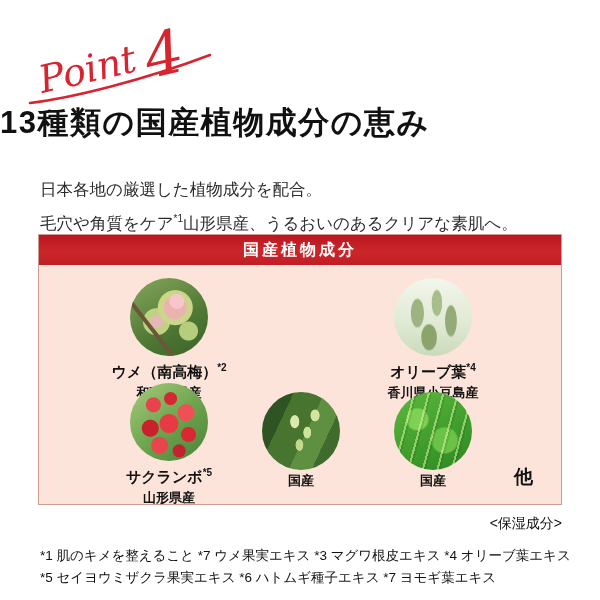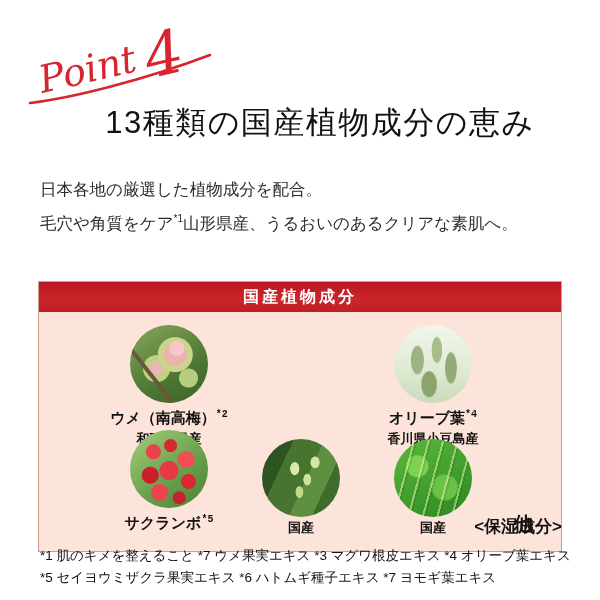--- a/index.html
+++ b/index.html
@@ -9,42 +9,42 @@
     position:relative; width:600px; height:600px; margin:0 auto;
     background:#ffffff; overflow:hidden; color:#1a1a1a;
   }
 
   
   .point-badge { position:absolute; left:24px; top:10px; width:200px; height:100px; }
 
   
   .title {
     position:absolute; left:0; top:102px; width:600px;
-    text-align:center; font-size:31px; font-weight:normal;
-    letter-spacing:1.5px; color:#111111;padding-left:40px;
+    text-align:left; font-size:31px; font-weight:bold;
+    letter-spacing:1.5px; color:#111111;
   }
 
   
   .intro {
     position:absolute; left:40px; top:174px; width:530px;
     font-size:16.5px; line-height:30px; color:#2b2b2b;
   }
   .intro sup { font-size:10px; vertical-align:super; }
 
   
   .panel {
     position:absolute; left:38px; top:234px; width:524px; height:271px;
-    background:#fce4da; border:1px solid #cf9e91;margin-top:47px;
+    background:#fce4da; border:1px solid #cf9e91;
   }
   .panel-header {
     height:30px; line-height:30px; text-align:center;
     background:linear-gradient(180deg,#b91623 0%,#cb2629 55%,#c01d26 100%);
     color:#ffffff; font-size:16px; font-weight:bold; letter-spacing:3px;
   }
-  .panel-body { position:relative; height:239px;font-family:Liberation Mono, monospace; }
+  .panel-body { position:relative; height:239px; }
 
   .plant-cell { position:absolute; width:132px; text-align:center; }
   .cell-0 { left:64px;  top:13px; }
   .cell-1 { left:196px; top:13px; }
   .cell-2 { left:328px; top:13px; }
   .cell-3 { left:64px;  top:118px;text-align:center; }
   .cell-4 { left:196px; top:127px; }
   .cell-5 { left:328px; top:127px; }
 
   .photo {
@@ -116,21 +116,21 @@
     background:
       repeating-linear-gradient(105deg, rgba(240,255,220,0) 0 5px, rgba(214,245,160,0.55) 5px 7px, rgba(0,60,0,0.12) 7px 9px, transparent 9px 14px),
       radial-gradient(circle at 30% 35%, #7ed153 0 10px, transparent 12px),
       radial-gradient(circle at 65% 62%, #6cc246 0 12px, transparent 14px),
       linear-gradient(150deg, #5cb83c, #3f9c2c 60%, #2f8521);
   }
 
   
   .moisture {
     position:absolute; top:515px; right:38px;
-    font-size:17px; font-weight:bold; color:#111;
+    font-size:14px; font-weight:normal; color:#111;
   }
   .footnotes {
     position:absolute; left:40px; top:545px; width:540px;
     font-size:13.5px; line-height:21.5px; color:#111;
   }
 </style>
 </head>
 <body>
 
 <div class="page">
@@ -162,20 +162,21 @@
 
       <div class="plant-cell cell-2">
         <div class="photo img-olive"></div>
         <div class="plant-name"><span>オリーブ葉</span><sup>*4</sup></div>
         <div class="plant-origin">香川県小豆島産</div>
       </div>
 
       <div class="plant-cell cell-3">
         <div class="photo img-sakuranbo"></div>
         <div class="plant-name"><span>サクランボ</span><sup>*5</sup></div>
+        <div class="plant-origin">山形県産</div>
       </div>
 
       <div class="plant-cell cell-4">
         <div class="photo img-hatomugi"></div>
         <div class="plant-origin">国産</div>
       </div>
 
       <div class="plant-cell cell-5">
         <div class="photo img-yomogi"></div>
         <div class="plant-origin">国産</div>

